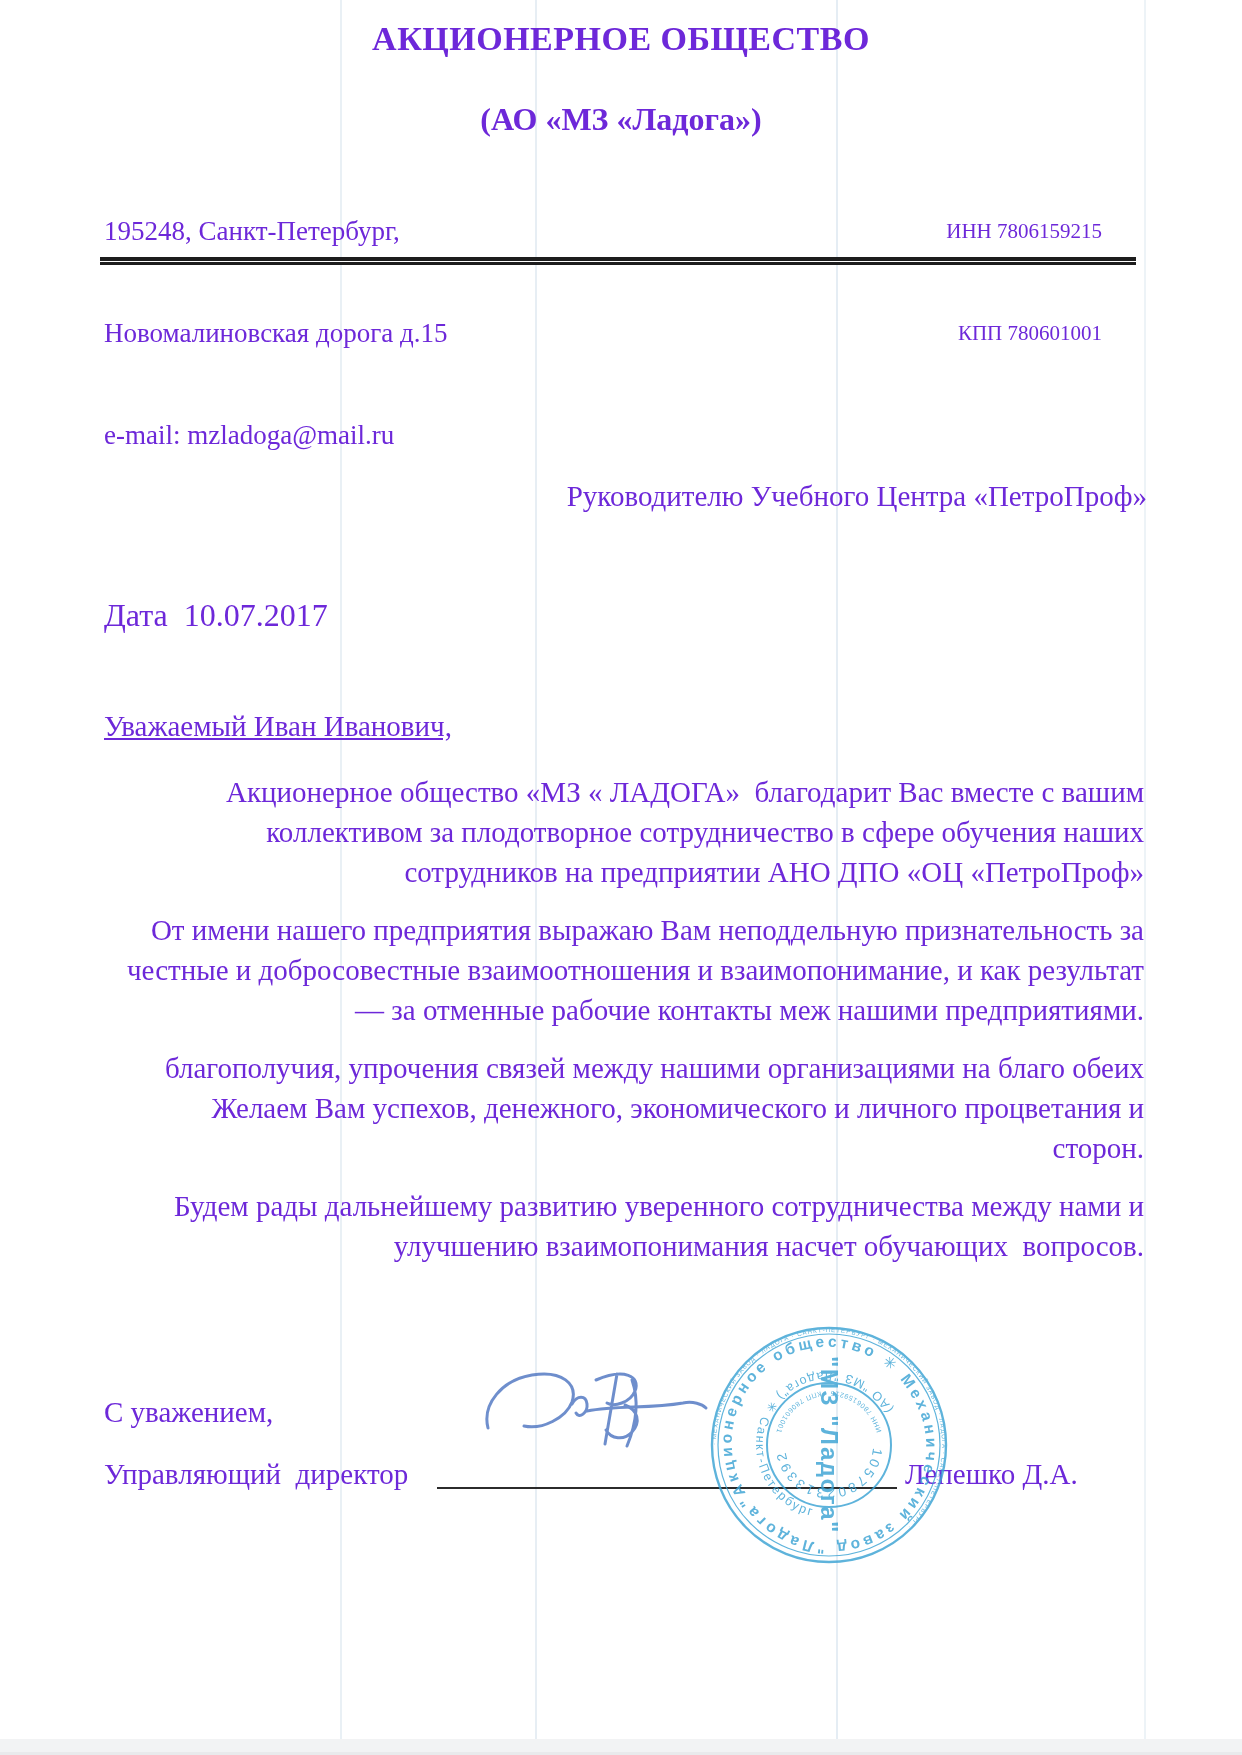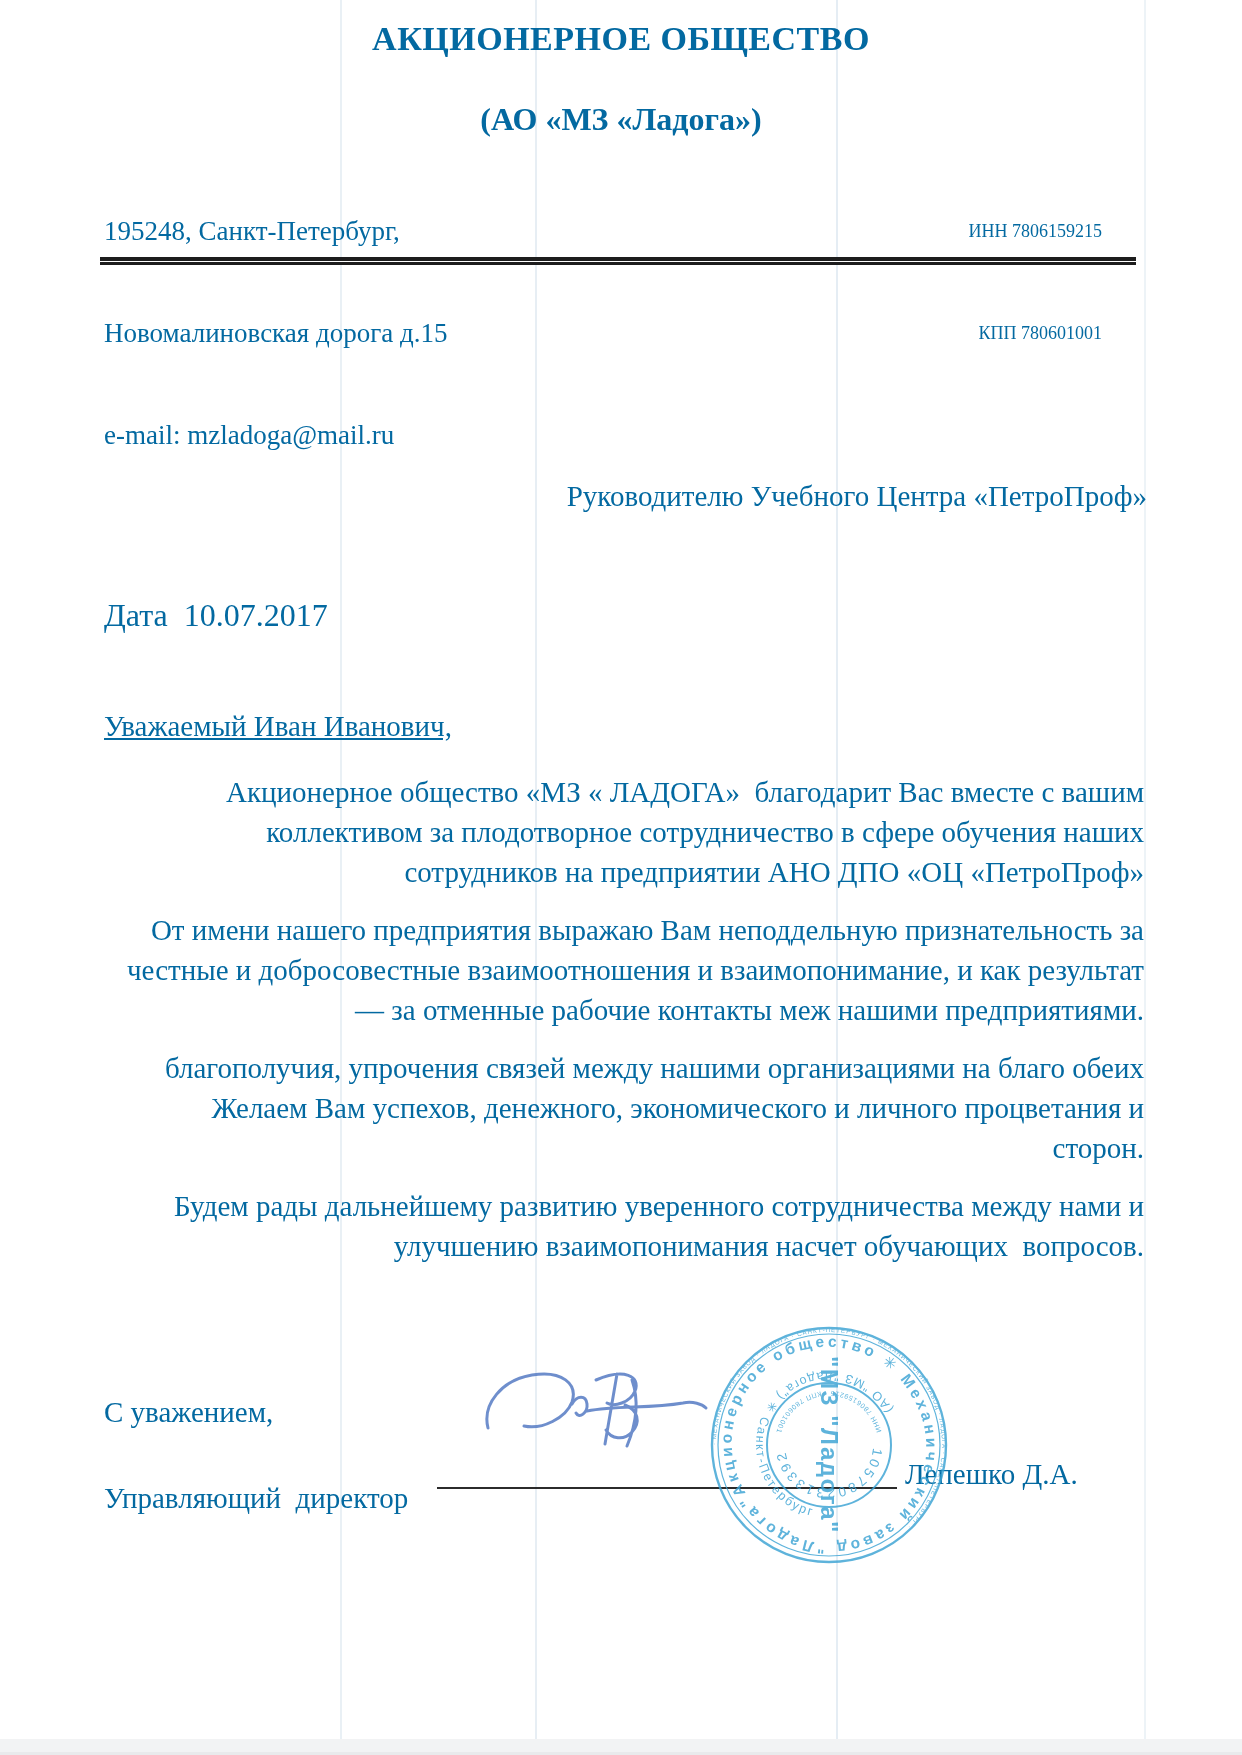--- a/index.html
+++ b/index.html
@@ -3,44 +3,44 @@
 <meta charset="utf-8">
 <style>
   html,body{margin:0;padding:0;background:#e9eaec;}
   .page{
     position:relative;
     width:1242px;height:1752px;
     background:#ffffff;
     margin:0 auto;
     overflow:hidden;
     font-family:"Liberation Serif","DejaVu Serif",serif;
-    color:#0369a1;
+    color:#6d28d9;
   }
   .scanline{position:absolute;top:0;bottom:0;width:2px;pointer-events:none;}
   .bottom-band{position:absolute;left:0;right:0;bottom:0;height:13px;background:#f2f3f4;}
   
   .lh-title{position:absolute;left:30px;width:1182px;text-align:center;font-weight:bold;}
   .lh-t1{top:20px;font-size:34px;letter-spacing:.5px;}
   .lh-t2{top:60px;font-size:34px;letter-spacing:.5px;}
   .lh-t3{top:101px;font-size:32px;}
   .lh-left{position:absolute;left:104px;top:146px;font-size:27px;line-height:34px;white-space:pre;}
-  .lh-right{position:absolute;right:140px;top:146px;font-size:18px;line-height:34px;text-align:right;white-space:pre;}
+  .lh-right{position:absolute;right:140px;top:146px;font-size:21px;line-height:34px;text-align:right;white-space:pre;}
   .lh-rule{position:absolute;left:100px;top:257px;width:1036px;height:8px;
     background:linear-gradient(#1d1d1d 0 4px,#ffffff 4px 5px,#1d1d1d 5px 8px);}
   
   .addressee{position:absolute;right:95px;top:480px;font-size:29px;white-space:nowrap;margin-left:21px;}
   .date-line{position:absolute;left:104px;top:597px;font-size:32px;white-space:pre;}
   .letter-body{position:absolute;left:104px;top:706px;width:1040px;font-size:29px;line-height:40px;}
   .salutation{margin:0 0 26px 0;white-space:pre;text-decoration:underline;}
   .para{margin:0 0 18px 0;}
   .para .line{white-space:pre;text-align:right;}
   .line.indent{padding-left:64px;}
   
   .closing{position:absolute;left:104px;top:1396px;font-size:29px;white-space:pre;}
-  .signer-title{position:absolute;left:104px;top:1458px;font-size:29px;white-space:pre;margin-top:24px;}
+  .signer-title{position:absolute;left:104px;top:1458px;font-size:29px;white-space:pre;}
   .sig-underline{position:absolute;left:437px;top:1459px;width:460px;height:28px;border-bottom:2px solid #2b2b2b;}
   .signer-name{position:absolute;left:905px;top:1458px;font-size:29px;white-space:pre;}
   .signature-svg{position:absolute;left:478px;top:1364px;}
   .stamp-svg{position:absolute;left:709px;top:1325px;opacity:.82;}
   .stamp-text{font-family:"Liberation Sans","DejaVu Sans",sans-serif;}
 </style>
 </head>
 <body>
 
 <div class="page">

